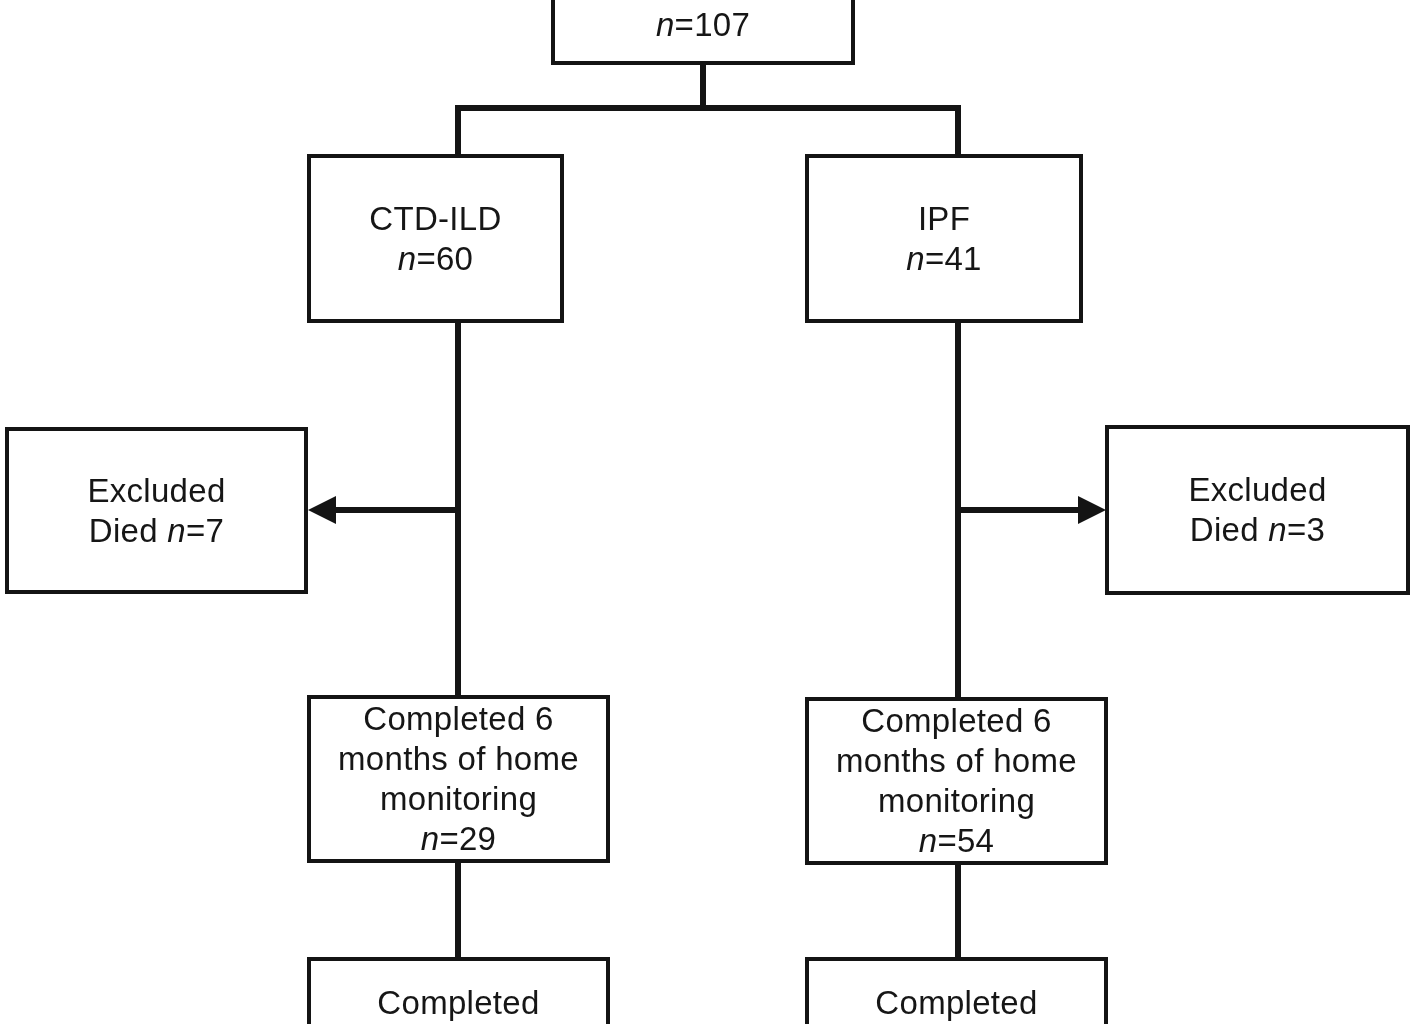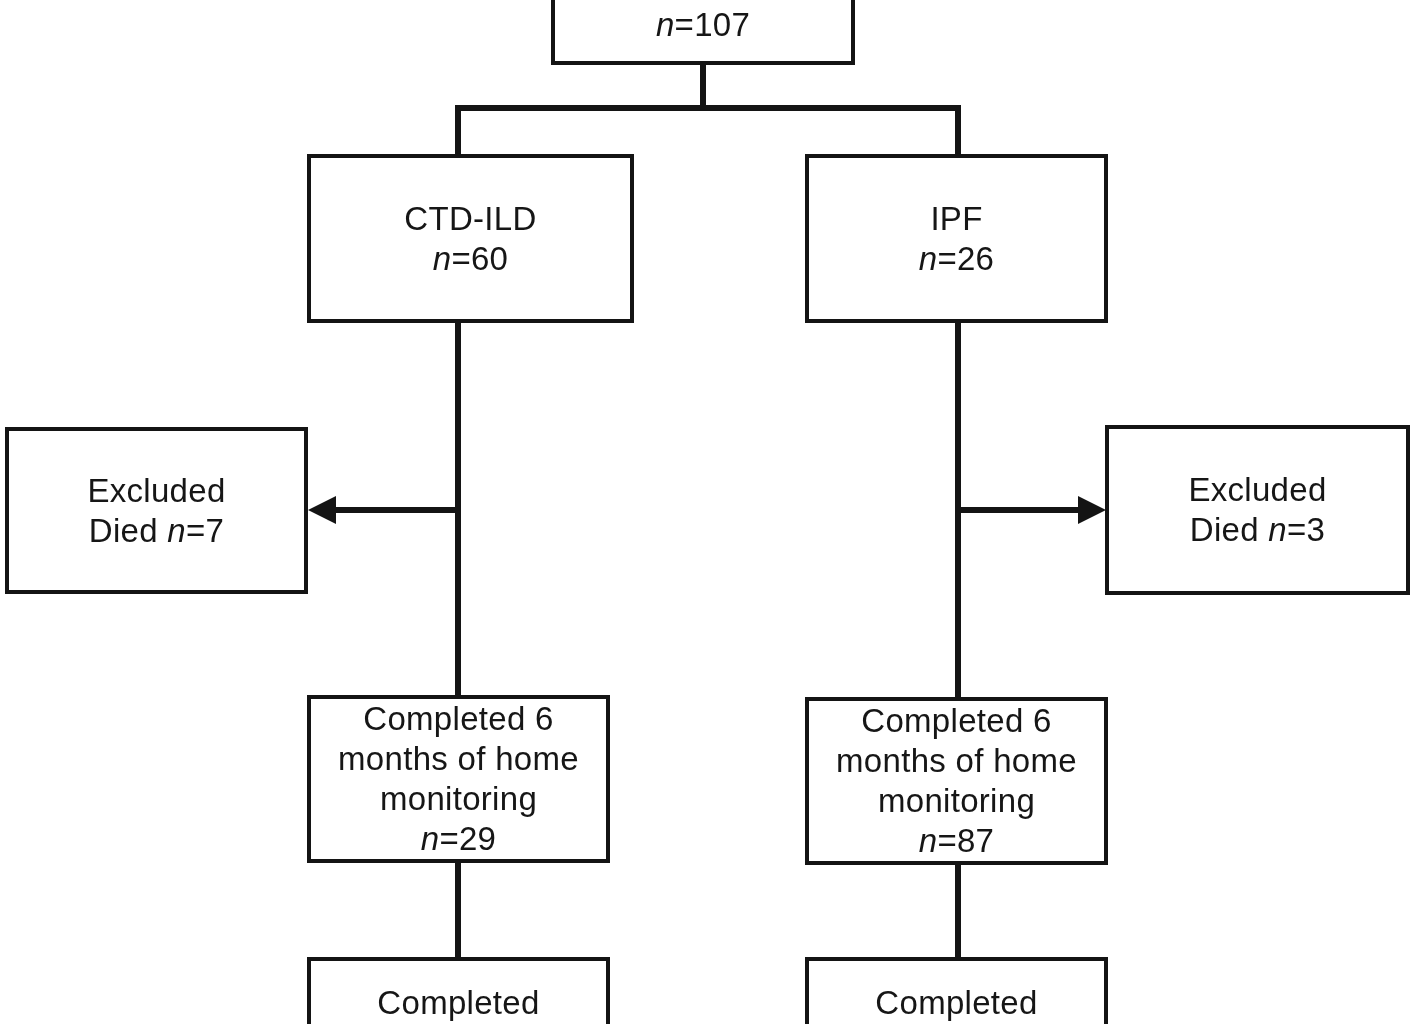--- a/index.html
+++ b/index.html
@@ -21,22 +21,22 @@
     flex-direction: column;
     align-items: center;
     justify-content: center;
     text-align: center;
     font-size: 33px;
     line-height: 40px;
     letter-spacing: 0.3px;
   }
   .box-enrolled { left: 551px; top: -64px; width: 304px; height: 129px;
                   justify-content: flex-end; padding-bottom: 16px; }
-  .box-ctd      { left: 307px; top: 154px; width: 327px; height: 169px; }
-  .box-ipf      { left: 805px; top: 154px; width: 303px; height: 169px; }
+  .box-ctd      { left: 307px; top: 154px; width: 257px; height: 169px; }
+  .box-ipf      { left: 805px; top: 154px; width: 278px; height: 169px; }
   .box-excl-l   { left: 5px;    top: 427px; width: 303px; height: 167px; }
   .box-excl-r   { left: 1105px; top: 425px; width: 305px; height: 170px; }
   .box-mid-l    { left: 307px; top: 695px; width: 303px; height: 168px; }
   .box-mid-r    { left: 805px; top: 697px; width: 303px; height: 168px; }
   .box-bot-l    { left: 307px; top: 957px; width: 303px; height: 115px;
                   justify-content: flex-start; padding-top: 22px; }
   .box-bot-r    { left: 805px; top: 957px; width: 303px; height: 115px;
                   justify-content: flex-start; padding-top: 22px; }
 
   .bline { white-space: pre-wrap; }
@@ -82,21 +82,21 @@
     <div class="bline"><span class="nvar">n</span><span>=107</span></div>
   </div>
 
   <div class="box box-ctd">
     <div class="bline">CTD-ILD</div>
     <div class="bline"><span class="nvar">n</span><span>=60</span></div>
   </div>
 
   <div class="box box-ipf">
     <div class="bline">IPF</div>
-    <div class="bline"><span class="nvar">n</span><span>=26</span></div>
+    <div class="bline"><span class="nvar">n</span><span>=41</span></div>
   </div>
 
   <div class="box box-excl-l">
     <div class="bline">Excluded</div>
     <div class="bline"><span>Died </span><span class="nvar">n</span><span>=7</span></div>
   </div>
 
   <div class="box box-excl-r">
     <div class="bline">Excluded</div>
     <div class="bline"><span>Died </span><span class="nvar">n</span><span>=3</span></div>
@@ -106,21 +106,21 @@
     <div class="bline">Completed 6</div>
     <div class="bline">months of home</div>
     <div class="bline">monitoring</div>
     <div class="bline"><span class="nvar">n</span><span>=29</span></div>
   </div>
 
   <div class="box box-mid-r">
     <div class="bline">Completed 6</div>
     <div class="bline">months of home</div>
     <div class="bline">monitoring</div>
-    <div class="bline"><span class="nvar">n</span><span>=87</span></div>
+    <div class="bline"><span class="nvar">n</span><span>=54</span></div>
   </div>
 
   <div class="box box-bot-l">
     <div class="bline">Completed</div>
   </div>
   <div class="box box-bot-r">
     <div class="bline">Completed</div>
   </div>
 
 </div>

